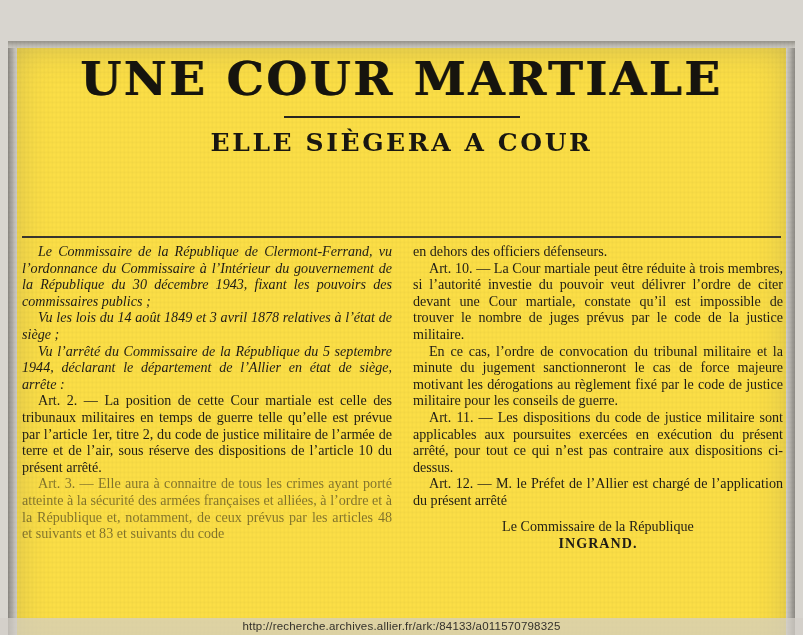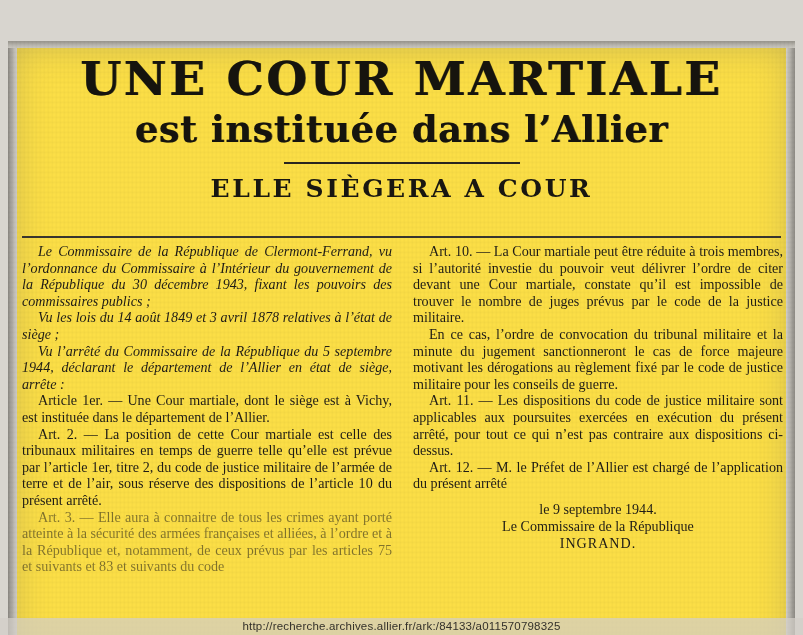--- a/index.html
+++ b/index.html
@@ -126,21 +126,21 @@
     text-indent: 16px;
   }
   .col p.noind { text-indent: 0; }
   .ital { font-style: italic; }
   .sign {
     margin-top: 9px;
     text-align: center;
     text-indent: 0;
     line-height: 17px;
   }
-  .sign .name { font-weight: 400; letter-spacing: 1px; }
+  .sign .name { font-weight: 700; letter-spacing: 1px; }
 
   
   .fade-line {
     opacity: .55;
     filter: blur(0.35px);
   }
 
   
   .footer-url {
     position: absolute;
@@ -161,43 +161,41 @@
 <body>
 
 <div id="page">
   <div class="paper">
     <div class="edge-left"></div>
     <div class="edge-right"></div>
     <div class="edge-top"></div>
 
     <div class="headline-wrap">
       <div class="headline1">UNE COUR MARTIALE</div>
-      <div class="headline2">est instituée dans l’Allier</div>
       <div class="rule-short"></div>
       <div class="subhead">ELLE SIÈGERA A COUR</div>
     </div>
 
     <div class="rule-full"></div>
 
     <div class="cols">
       <div class="col">
         <p class="ital">Le Commissaire de la République de Clermont-Ferrand, vu l’ordonnance du Commissaire à l’Intérieur du gouvernement de la République du 30 décembre 1943, fixant les pouvoirs des commissaires publics ;</p>
         <p class="ital">Vu les lois du 14 août 1849 et 3 avril 1878 relatives à l’état de siège ;</p>
         <p class="ital">Vu l’arrêté du Commissaire de la République du 5 septembre 1944, déclarant le département de l’Allier en état de siège, arrête :</p>
-        <p>Article 1er. — Une Cour martiale, dont le siège est à Vichy, est instituée dans le département de l’Allier.</p>
         <p>Art. 2. — La position de cette Cour martiale est celle des tribunaux militaires en temps de guerre telle qu’elle est prévue par l’article 1er, titre 2, du code de justice militaire de l’armée de terre et de l’air, sous réserve des dispositions de l’article 10 du présent arrêté.</p>
-        <p class="fade-line">Art. 3. — Elle aura à connaitre de tous les crimes ayant porté atteinte à la sécurité des armées françaises et alliées, à l’ordre et à la République et, notamment, de ceux prévus par les articles 75 et suivants et 83 et suivants du code</p>
+        <p class="fade-line">Art. 3. — Elle aura à connaitre de tous les crimes ayant porté atteinte à la sécurité des armées françaises et alliées, à l’ordre et à la République et, notamment, de ceux prévus par les articles 48 et suivants et 83 et suivants du code</p>
       </div>
       <div class="col">
+        <p class="noind">en dehors des officiers défenseurs.</p>
         <p>Art. 10. — La Cour martiale peut être réduite à trois membres, si l’autorité investie du pouvoir veut délivrer l’ordre de citer devant une Cour martiale, constate qu’il est impossible de trouver le nombre de juges prévus par le code de la justice militaire.</p>
         <p>En ce cas, l’ordre de convocation du tribunal militaire et la minute du jugement sanctionneront le cas de force majeure motivant les dérogations au règlement fixé par le code de justice militaire pour les conseils de guerre.</p>
         <p>Art. 11. — Les dispositions du code de justice militaire sont applicables aux poursuites exercées en exécution du présent arrêté, pour tout ce qui n’est pas contraire aux dispositions ci-dessus.</p>
         <p>Art. 12. — M. le Préfet de l’Allier est chargé de l’application du présent arrêté</p>
         <div class="sign">
-          <div>le 9 septembre 1944.</div>
           <div>Le Commissaire de la République</div>
           <div class="name">INGRAND.</div>
         </div>
       </div>
     </div>
 
     <div class="grain"></div>
   </div>
 
   <div class="footer-url">http://recherche.archives.allier.fr/ark:/84133/a011570798325</div>

